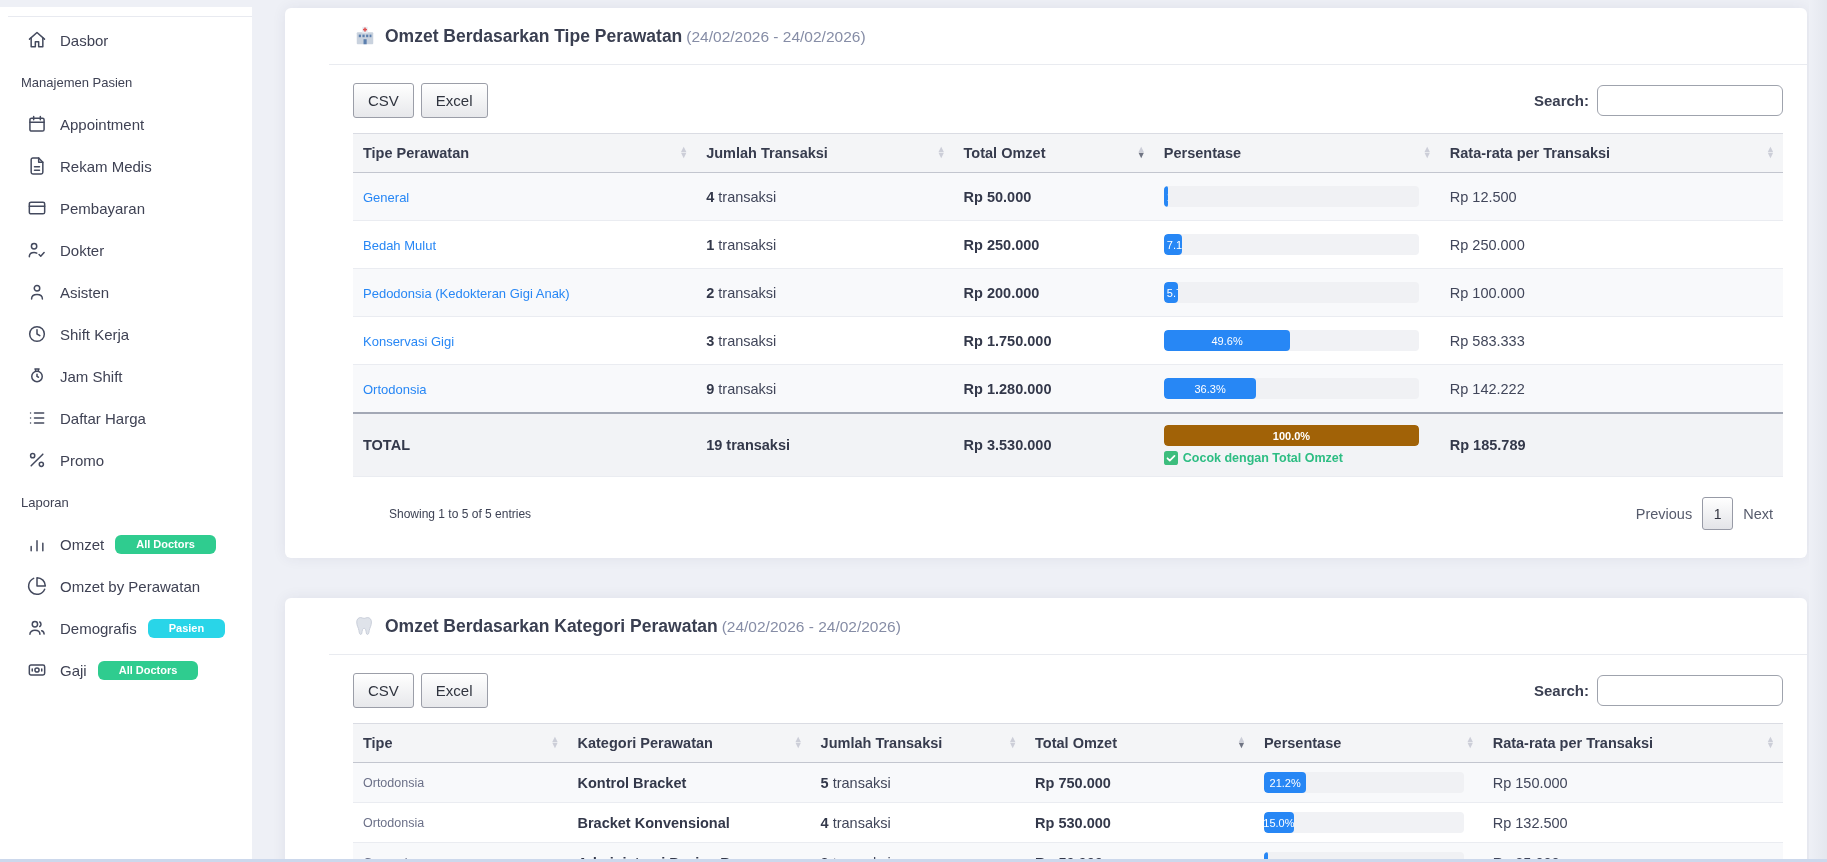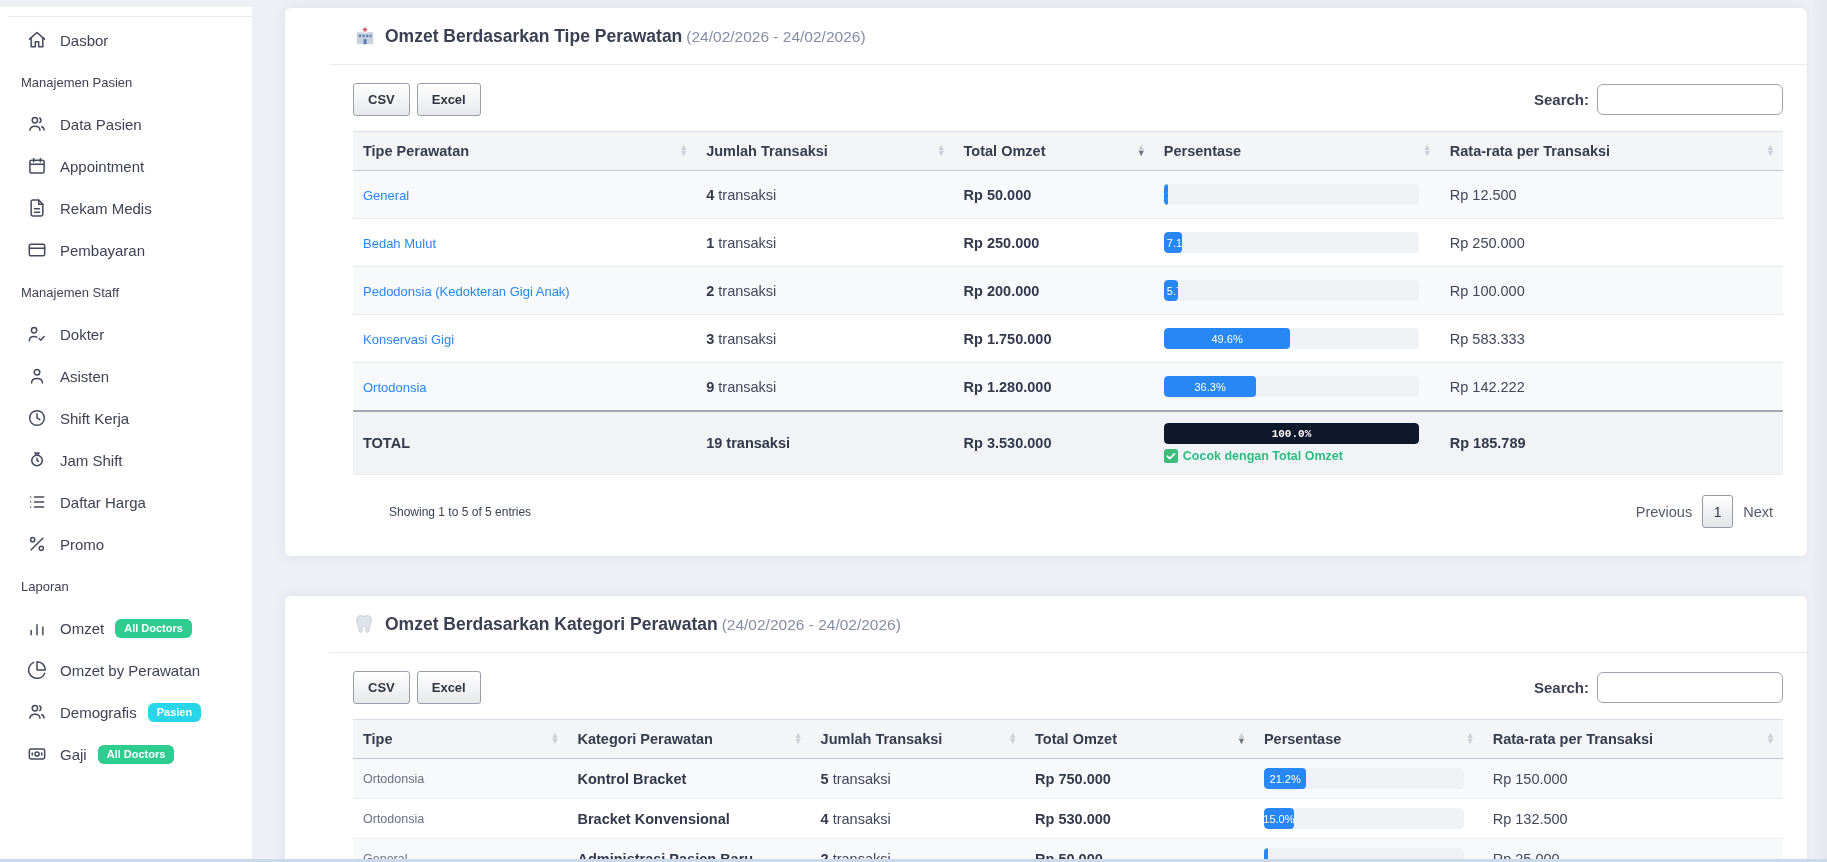--- a/index.html
+++ b/index.html
@@ -19,40 +19,40 @@
     color:#3f4254; cursor:pointer; font-size:15px;
   }
   .side-item .ic { width:20px; height:20px; margin-right:13px; display:inline-flex; color:#444a5e; flex:0 0 20px; }
   .side-item .ic svg { width:20px; height:20px; }
   .side-section {
     height:42px; display:flex; align-items:center; padding-left:21px;
     font-size:13px; color:#3f4254;
   }
   .badge {
     margin-left:11px; color:#fff; font-size:11px; font-weight:bold;
-    padding:4px 9px; border-radius:6px; line-height:1; white-space:nowrap;
+    padding:4px 21px; border-radius:6px; line-height:1; white-space:nowrap;
   }
   
   .main { position:absolute; left:252px; top:0; width:1575px; height:862px; padding:8px 20px 0 33px; }
   .card {
     background:#fff; border-radius:6px; box-shadow:0 0 14px rgba(45,55,90,.08);
     margin-bottom:40px;
     padding-left:44px;
   }
   .card-head {
     padding:17px 25px; border-bottom:1px solid #e9ebf0; display:flex; align-items:center; gap:9px;
   }
   .card-head .hicon { width:22px; height:22px; flex:0 0 22px; }
   .card-head h2 { font-size:17.5px; font-weight:bold; color:#3a3f51; }
   .card-head .date { color:#868da6; font-weight:normal; font-size:15.5px; margin-left:4px; }
   .card-body { padding:18px 24px 22px 24px; }
   .toolbar { display:flex; justify-content:space-between; align-items:center; margin-bottom:15px; }
   .btn-group { display:flex; gap:7px; }
   .dt-btn {
-    font-family:inherit; font-size:13px; font-weight:bold; color:#30343f;
+    font-family:inherit; font-size:15px; font-weight:normal; color:#30343f;
     border:1px solid #9b9ea8; border-radius:3px; padding:8px 14px;
     background:linear-gradient(#ffffff,#e7e8eb); cursor:pointer;
   }
   .search { display:flex; align-items:center; gap:8px; font-size:15px; font-weight:bold; color:#3a3f51; }
   .search input {
     width:186px; height:31px; border:1px solid #9fa3ad; border-radius:6px;
     padding:0 8px; font-size:14px; background:#fff;
   }
   
   table { width:100%; border-collapse:collapse; table-layout:fixed; }
@@ -74,21 +74,21 @@
   .kat { font-weight:bold; color:#33384a; }
   
   .bar-track { width:96%; height:21px; background:#f1f2f5; border-radius:4px; overflow:hidden; }
   tbody tr:nth-child(odd) .bar-track { background:#f0f1f4; }
   .bar-fill {
     height:100%; min-width:4px; background:#2787f5; border-radius:4px;
     display:flex; align-items:center; justify-content:center; overflow:hidden;
   }
   .bar-fill span { color:#fff; font-size:11px; white-space:nowrap; }
   .bar-fill.small { justify-content:flex-start; padding-left:3px; }
-  .bar-fill.green { background:#0f172a;font-family:Liberation Mono, monospace; }
+  .bar-fill.green { background:#a16207; }
   tr.total-row td { background:#f2f3f6 !important; border-top:2px solid #a3a8b5; font-weight:bold; color:#33384a; padding-top:11px; padding-bottom:11px; }
   .total-note { display:flex; align-items:center; gap:5px; margin-top:5px; color:#2dbd83; font-size:12.5px; font-weight:bold; }
   .check-ic { width:14px; height:14px; flex:0 0 14px; }
   
   .table-footer { display:flex; justify-content:space-between; align-items:center; margin-top:20px; padding-bottom:6px; }
   .entries-info { font-size:12px; color:#3d4254;margin-left:36px; }
   .pagination { display:flex; align-items:center; }
   .page-btn { font-size:14.5px; color:#565b6c; padding:7px 10px; cursor:pointer; }
   .page-num {
     font-size:14px; color:#30333f; border:1px solid #979aa6; border-radius:3px;
@@ -113,31 +113,20 @@
             <path d="M3 11l9-8 9 8"></path>
             <path d="M5 9.5V20h5v-6h4v6h5V9.5"></path>
           </svg>
         </span>
         <span>Dasbor</span>
       </div>
       <div class="side-section">Manajemen Pasien</div>
       <div class="side-item">
         <span class="ic">
           <svg viewBox="0 0 24 24" fill="none" stroke="currentColor" stroke-width="1.8" stroke-linecap="round" stroke-linejoin="round">
-            <circle cx="9.5" cy="7.5" r="3.2"></circle>
-            <path d="M3.5 19.5c0-3 2.6-4.8 6-4.8s6 1.8 6 4.8"></path>
-            <path d="M15.3 4.8a3.2 3.2 0 0 1 0 5.4"></path>
-            <path d="M17.6 15.2c1.8.6 2.9 2 2.9 4"></path>
-          </svg>
-        </span>
-        <span>Data Pasien</span>
-      </div>
-      <div class="side-item">
-        <span class="ic">
-          <svg viewBox="0 0 24 24" fill="none" stroke="currentColor" stroke-width="1.8" stroke-linecap="round" stroke-linejoin="round">
             <rect x="3.5" y="5" width="17" height="15.5" rx="2"></rect>
             <path d="M16 3v4M8 3v4M3.5 10h17"></path>
           </svg>
         </span>
         <span>Appointment</span>
       </div>
       <div class="side-item">
         <span class="ic">
           <svg viewBox="0 0 24 24" fill="none" stroke="currentColor" stroke-width="1.8" stroke-linecap="round" stroke-linejoin="round">
             <path d="M14 2.5H7a2 2 0 0 0-2 2v15a2 2 0 0 0 2 2h10a2 2 0 0 0 2-2V7.5z"></path>
@@ -149,21 +138,20 @@
       </div>
       <div class="side-item">
         <span class="ic">
           <svg viewBox="0 0 24 24" fill="none" stroke="currentColor" stroke-width="1.8" stroke-linecap="round" stroke-linejoin="round">
             <rect x="2.8" y="5" width="18.4" height="14" rx="2"></rect>
             <path d="M2.8 10h18.4"></path>
           </svg>
         </span>
         <span>Pembayaran</span>
       </div>
-      <div class="side-section">Manajemen Staff</div>
       <div class="side-item">
         <span class="ic">
           <svg viewBox="0 0 24 24" fill="none" stroke="currentColor" stroke-width="1.8" stroke-linecap="round" stroke-linejoin="round">
             <circle cx="8.5" cy="7.5" r="3.2"></circle>
             <path d="M2.8 20c0-3.2 2.6-5 5.7-5 1.2 0 2.3.3 3.2.8"></path>
             <path d="M14.5 17.5l2 2 4-4.5"></path>
           </svg>
         </span>
         <span>Dokter</span>
       </div>

